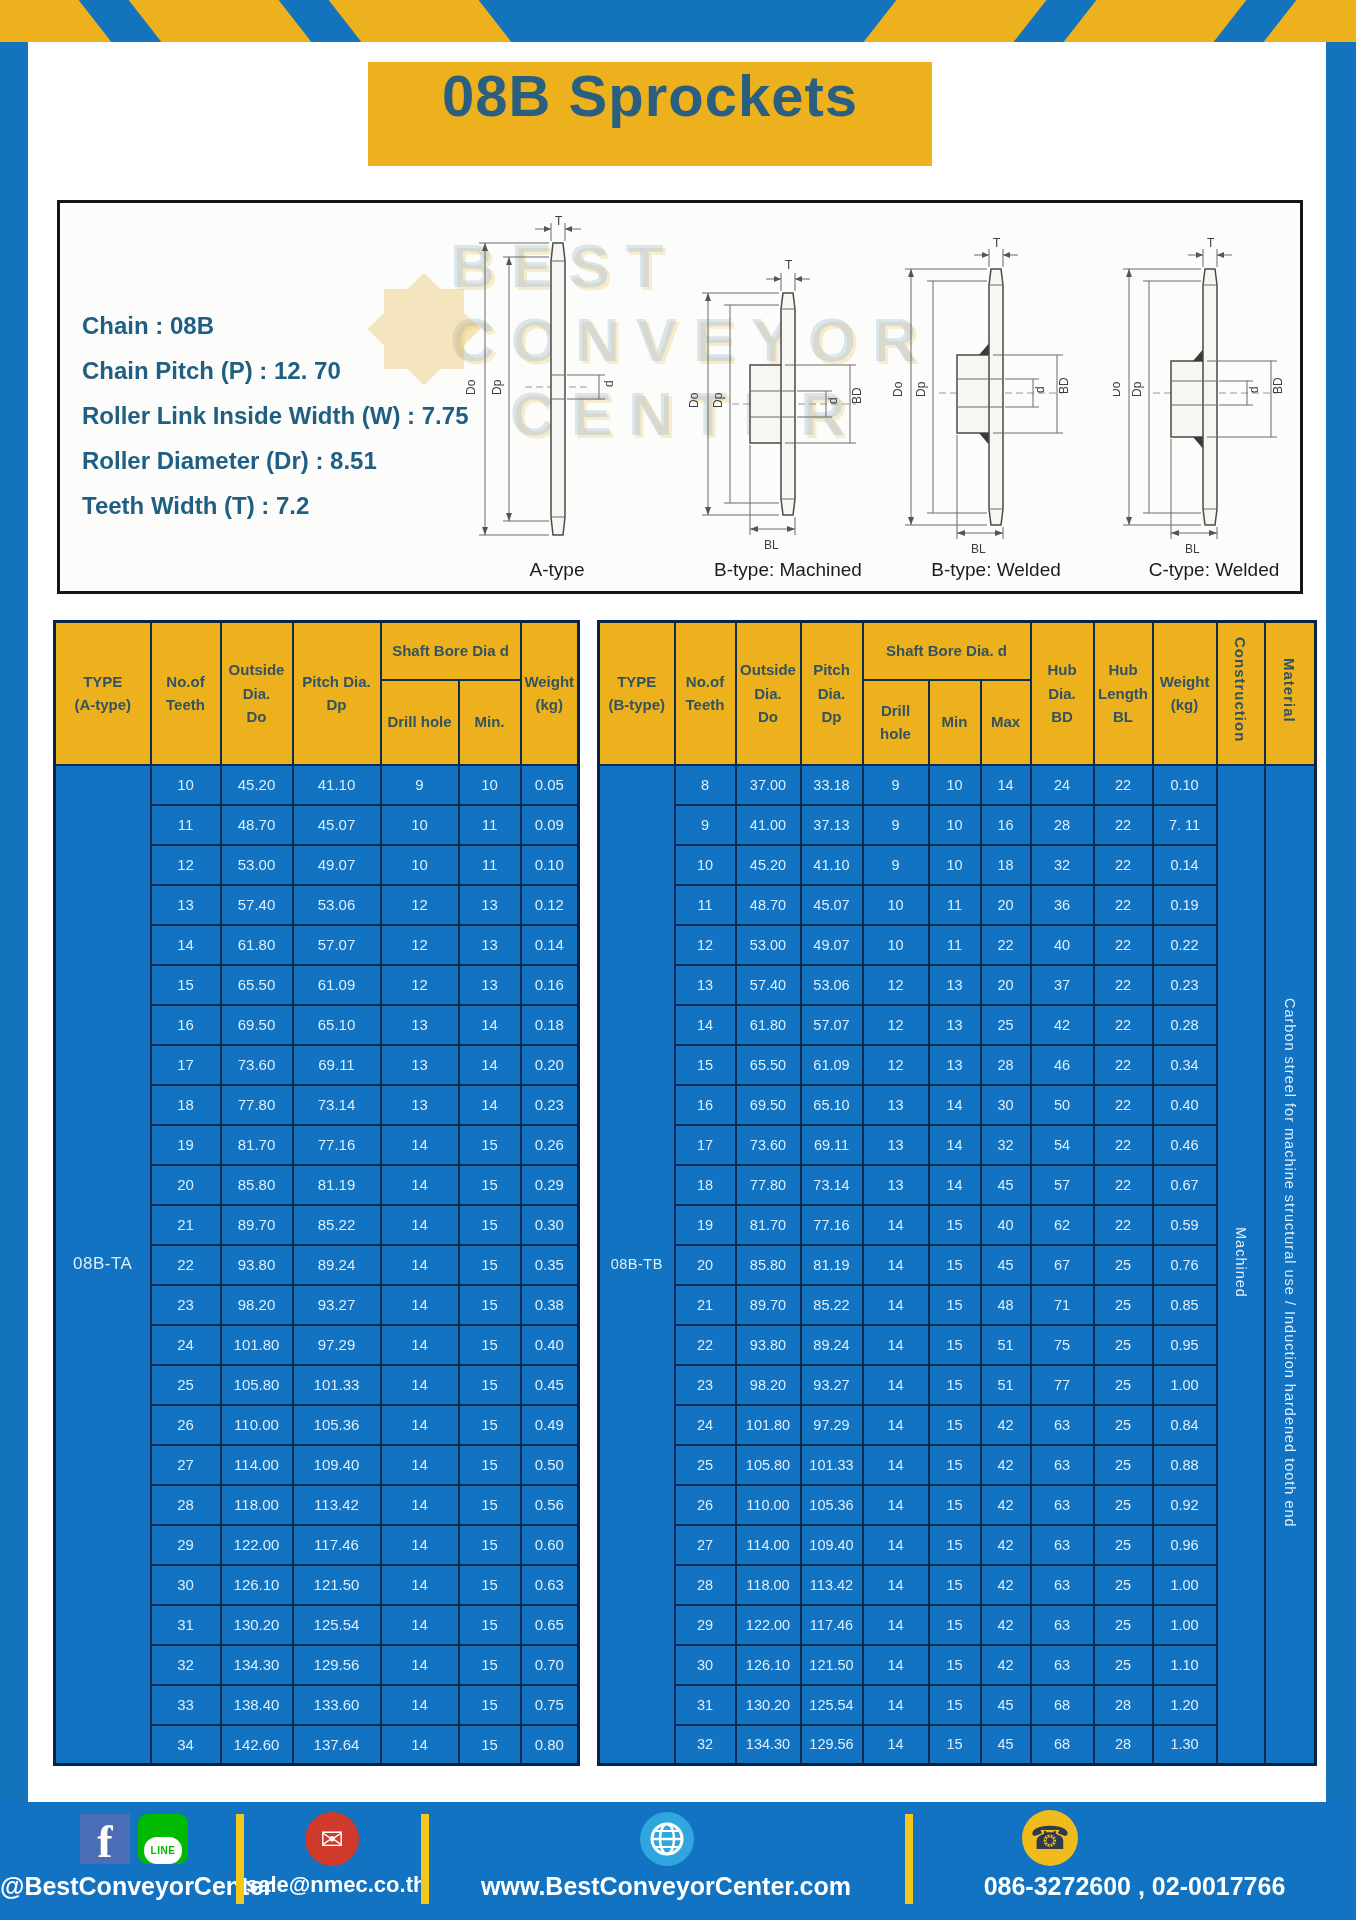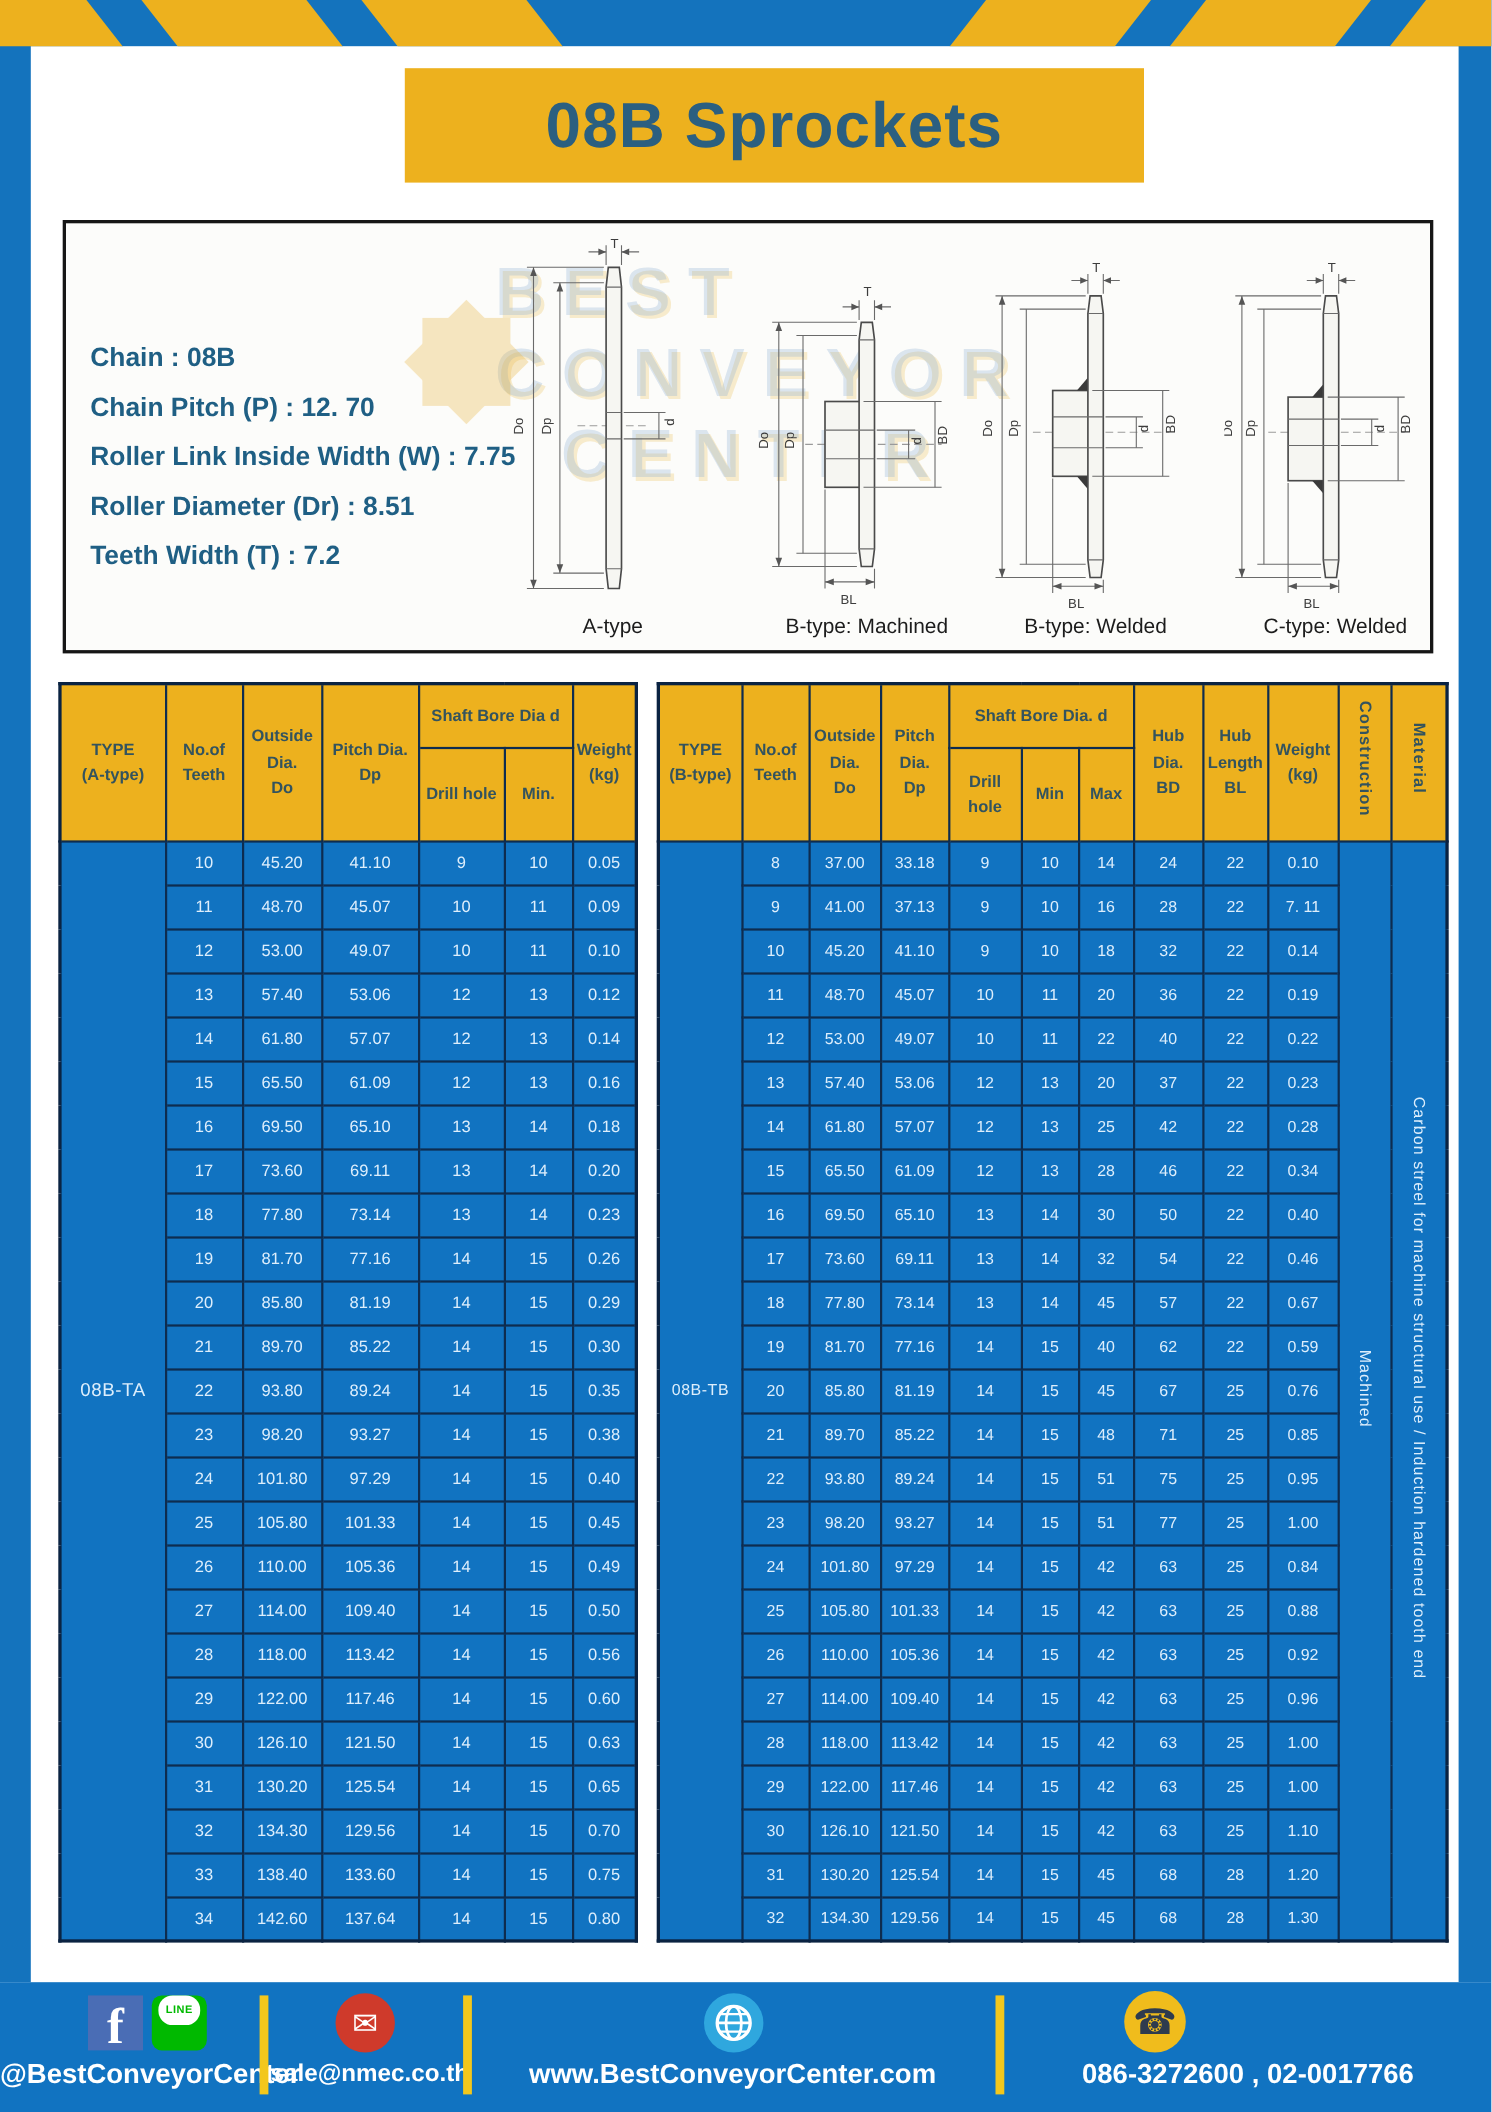--- a/index.html
+++ b/index.html
@@ -6,21 +6,21 @@
   .page{position:relative;width:1356px;height:1920px;background:#ffffff;overflow:hidden;margin:0 auto;}
   
   .top-band{position:absolute;left:0;top:0;width:1356px;height:42px;background:#1473bd;overflow:hidden;z-index:3;}
   .stripe{position:absolute;top:-12px;height:66px;width:150px;background:#edb11e;}
   .stripe.l{transform:skewX(38deg);}
   .stripe.r{transform:skewX(-38deg);}
   .frame{position:absolute;top:0;background:#1473bd;height:1802px;z-index:2;}
   .frame.left{left:0;width:28px;}
   .frame.right{right:0;width:30px;}
   
-  .title-box{position:absolute;left:368px;top:62px;width:672px;height:104px;background:#edb11e;display:flex;align-items:center;justify-content:center;z-index:1;}
+  .title-box{position:absolute;left:368px;top:62px;width:564px;height:104px;background:#edb11e;display:flex;justify-content:center;z-index:1;}
   .title-box h1{margin:0;font-size:58px;font-weight:bold;color:#2b5f80;letter-spacing:1px;}
   
   .diagram-box{position:absolute;left:57px;top:200px;width:1240px;height:388px;background:#fcfcfa;border:3px solid #161616;z-index:1;}
   .specs{position:absolute;left:22px;top:100px;width:420px;z-index:2;}
   .spec-line{font-size:24px;font-weight:bold;color:#1f5f84;line-height:45px;white-space:nowrap;}
   .watermark{position:absolute;left:390px;top:26px;z-index:0;line-height:74px;}
   .wm-line{font-size:62px;font-weight:bold;letter-spacing:16px;color:rgba(141,176,211,0.30);text-shadow:3px 3px 0 rgba(235,196,100,0.30);white-space:nowrap;}
   .wm-star{position:absolute;left:-86px;top:40px;width:120px;height:120px;opacity:0.30;}
   .wm-star:before,.wm-star:after{content:"";position:absolute;left:20px;top:20px;width:80px;height:80px;background:#e8b23a;}
   .wm-star:before{transform:rotate(45deg);}
@@ -44,21 +44,21 @@
   tr.h1{height:58px;} tr.h2{height:85px;}
   .vert{writing-mode:vertical-rl;text-orientation:mixed;letter-spacing:1px;display:inline-block;}
   td.type-cell{font-size:17px;letter-spacing:0.5px;}
   td.constr-cell{font-size:15px;}
   td.mat-cell{font-size:13px;}
   
   .footer{position:absolute;left:0;top:1802px;width:1356px;height:118px;background:#1173c1;z-index:3;}
   .f-sep{position:absolute;top:12px;width:8px;height:90px;background:#f3c71c;}
   .f-text{position:absolute;top:70px;color:#ffffff;font-weight:bold;font-size:25px;text-align:center;white-space:nowrap;}
   .icon-fb{position:absolute;left:80px;top:12px;width:50px;height:50px;background:#4a6db5;color:#fff;font-family:"Liberation Serif",serif;font-weight:bold;font-size:46px;display:flex;align-items:flex-end;justify-content:center;line-height:0.95;overflow:hidden;}
-  .icon-line{position:absolute;left:138px;top:12px;width:50px;height:50px;background:#00b900;border-radius:9px;display:flex;align-items:flex-start;justify-content:center;}
+  .icon-line{position:absolute;left:138px;top:12px;width:50px;height:50px;background:#00b900;border-radius:9px;display:flex;align-items:flex-end;justify-content:center;}
   .line-bubble{width:38px;height:27px;background:#fff;border-radius:13px;color:#00b900;font-size:10px;font-weight:bold;display:flex;align-items:center;justify-content:center;letter-spacing:0.5px;}
   .icon-mail{position:absolute;left:305px;top:10px;width:54px;height:54px;background:#cf3a2b;border-radius:50%;color:#fff;font-size:28px;display:flex;align-items:center;justify-content:center;}
   .icon-globe{position:absolute;left:640px;top:10px;width:54px;height:54px;background:#2fa7de;border-radius:50%;display:flex;align-items:center;justify-content:center;}
   .icon-phone{position:absolute;left:1022px;top:8px;width:56px;height:56px;background:#f0bc1c;border-radius:50%;color:#2e3b4e;font-size:32px;display:flex;align-items:center;justify-content:center;}
 </style>
 </head>
 <body>
 
 <div class="page">
 

